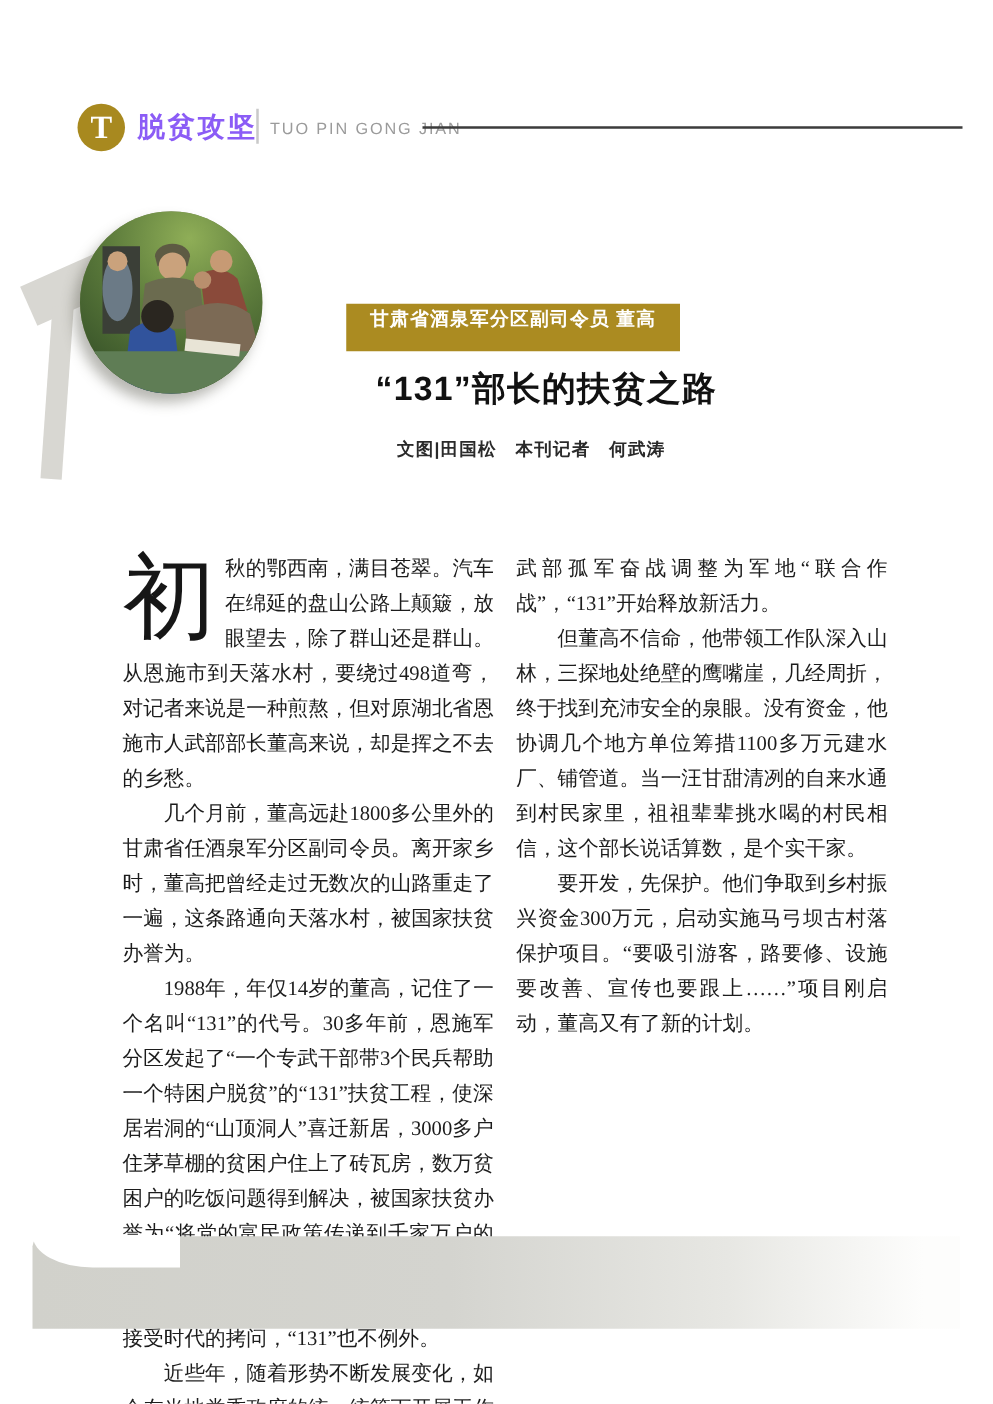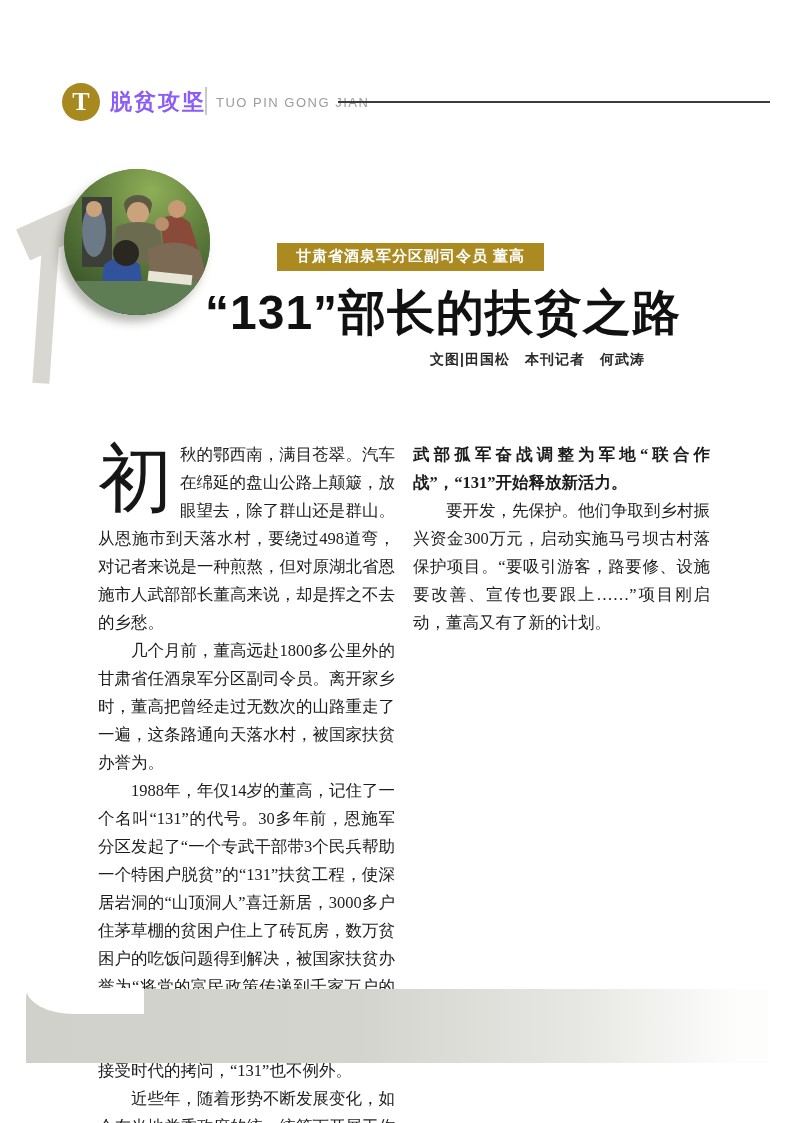--- a/index.html
+++ b/index.html
@@ -41,43 +41,43 @@
 
   
   .photo{
     position:absolute;left:64px;top:169px;width:146px;height:146px;border-radius:50%;
     overflow:hidden;box-shadow:-5px 7px 10px rgba(95,95,85,.45);background:#7a8a5a;
   }
   .photo svg{display:block;}
 
   
   .kicker{
-    position:absolute;left:277px;top:243px;width:267px;height:28px;line-height:26px;
+    position:absolute;left:277px;top:243px;width:267px;height:38px;line-height:26px;
     background:#ab8b21;color:#ffffff;text-align:center;
     font-family:"Liberation Sans","DejaVu Sans",sans-serif;font-weight:bold;font-size:15px;letter-spacing:1px;
   }
   .title{
-    position:absolute;left:205px;top:281px;width:440px;margin:0;text-align:center;
+    position:absolute;left:205px;top:281px;width:440px;margin:12px;text-align:center;
     font-family:"Liberation Sans","DejaVu Sans",sans-serif;font-weight:bold;
-    font-size:48px;color:#111111;letter-spacing:1px;white-space:nowrap;
+    font-size:27px;color:#111111;letter-spacing:1px;white-space:nowrap;
   }
   .byline{
-    position:absolute;left:205px;top:351px;width:440px;text-align:right;
+    position:absolute;left:205px;top:351px;width:440px;text-align:center;
     font-family:"Liberation Sans","DejaVu Sans",sans-serif;font-weight:bold;
     font-size:14px;color:#2a2a2a;letter-spacing:1px;
   }
 
   
   .article{
     position:absolute;left:98px;top:441px;width:612px;display:flex;gap:18px;
   }
   .col{width:297px;font-size:16.5px;line-height:28px;text-align:justify;}
   .col p{margin:0;text-indent:2em;}
   .col p.first{text-indent:0;}
-  .col p.cont{text-indent:0;font-weight:bold;}
+  .col p.cont{text-indent:0;}
   .dropcap{
     float:left;font-size:74px;line-height:0.92;padding:4px 8px 0 0;
     font-family:"Liberation Serif","DejaVu Serif",serif;color:#161616;
   }
 
   
   .bottom-band{
     position:absolute;left:26px;top:989px;width:742px;height:74px;
     background:linear-gradient(to right,#d1d1cb 0%,#d4d4cf 45%,#e7e7e3 75%,#fdfdfc 96%);
     border-top-left-radius:8px;
@@ -138,20 +138,21 @@
     <div class="col">
       <p class="first"><span class="dropcap">初</span><span>秋的鄂西南，满目苍翠。汽车在绵延的盘山公路上颠簸，放眼望去，除了群山还是群山。从恩施市到天落水村，要绕过498道弯，对记者来说是一种煎熬，但对原湖北省恩施市人武部部长董高来说，却是挥之不去的乡愁。</span></p>
       <p>几个月前，董高远赴1800多公里外的甘肃省任酒泉军分区副司令员。离开家乡时，董高把曾经走过无数次的山路重走了一遍，这条路通向天落水村，被国家扶贫办誉为。</p>
       <p>1988年，年仅14岁的董高，记住了一个名叫“131”的代号。30多年前，恩施军分区发起了“一个专武干部带3个民兵帮助一个特困户脱贫”的“131”扶贫工程，使深居岩洞的“山顶洞人”喜迁新居，3000多户住茅草棚的贫困户住上了砖瓦房，数万贫困户的吃饭问题得到解决，被国家扶贫办誉为“将党的富民政策传递到千家万户的成功创举”。</p>
       <p>然而，时代在变，任何一件事物都要接受时代的拷问，“131”也不例外。</p>
       <p>近些年，随着形势不断发展变化，如今在当地党委政府的统一统筹下开展工作的大背景下，“131”扶贫模式的优势在逐步弱化，昔日“光环”似乎也在慢慢褪去，“131”何去何从?</p>
 
     </div>
     <div class="col">
       <p class="cont">武部孤军奋战调整为军地“联合作战”，“131”开始释放新活力。</p>
+      <p>但董高不信命，他带领工作队深入山林，三探地处绝壁的鹰嘴崖，几经周折，终于找到充沛安全的泉眼。没有资金，他协调几个地方单位筹措1100多万元建水厂、铺管道。当一汪甘甜清冽的自来水通到村民家里，祖祖辈辈挑水喝的村民相信，这个部长说话算数，是个实干家。</p>
       <p>要开发，先保护。他们争取到乡村振兴资金300万元，启动实施马弓坝古村落保护项目。“要吸引游客，路要修、设施要改善、宣传也要跟上……”项目刚启动，董高又有了新的计划。</p>
 
     </div>
   </main>
 
   <div class="bottom-band"></div>
   <div class="corner-white"></div>
 
 </div>
 

